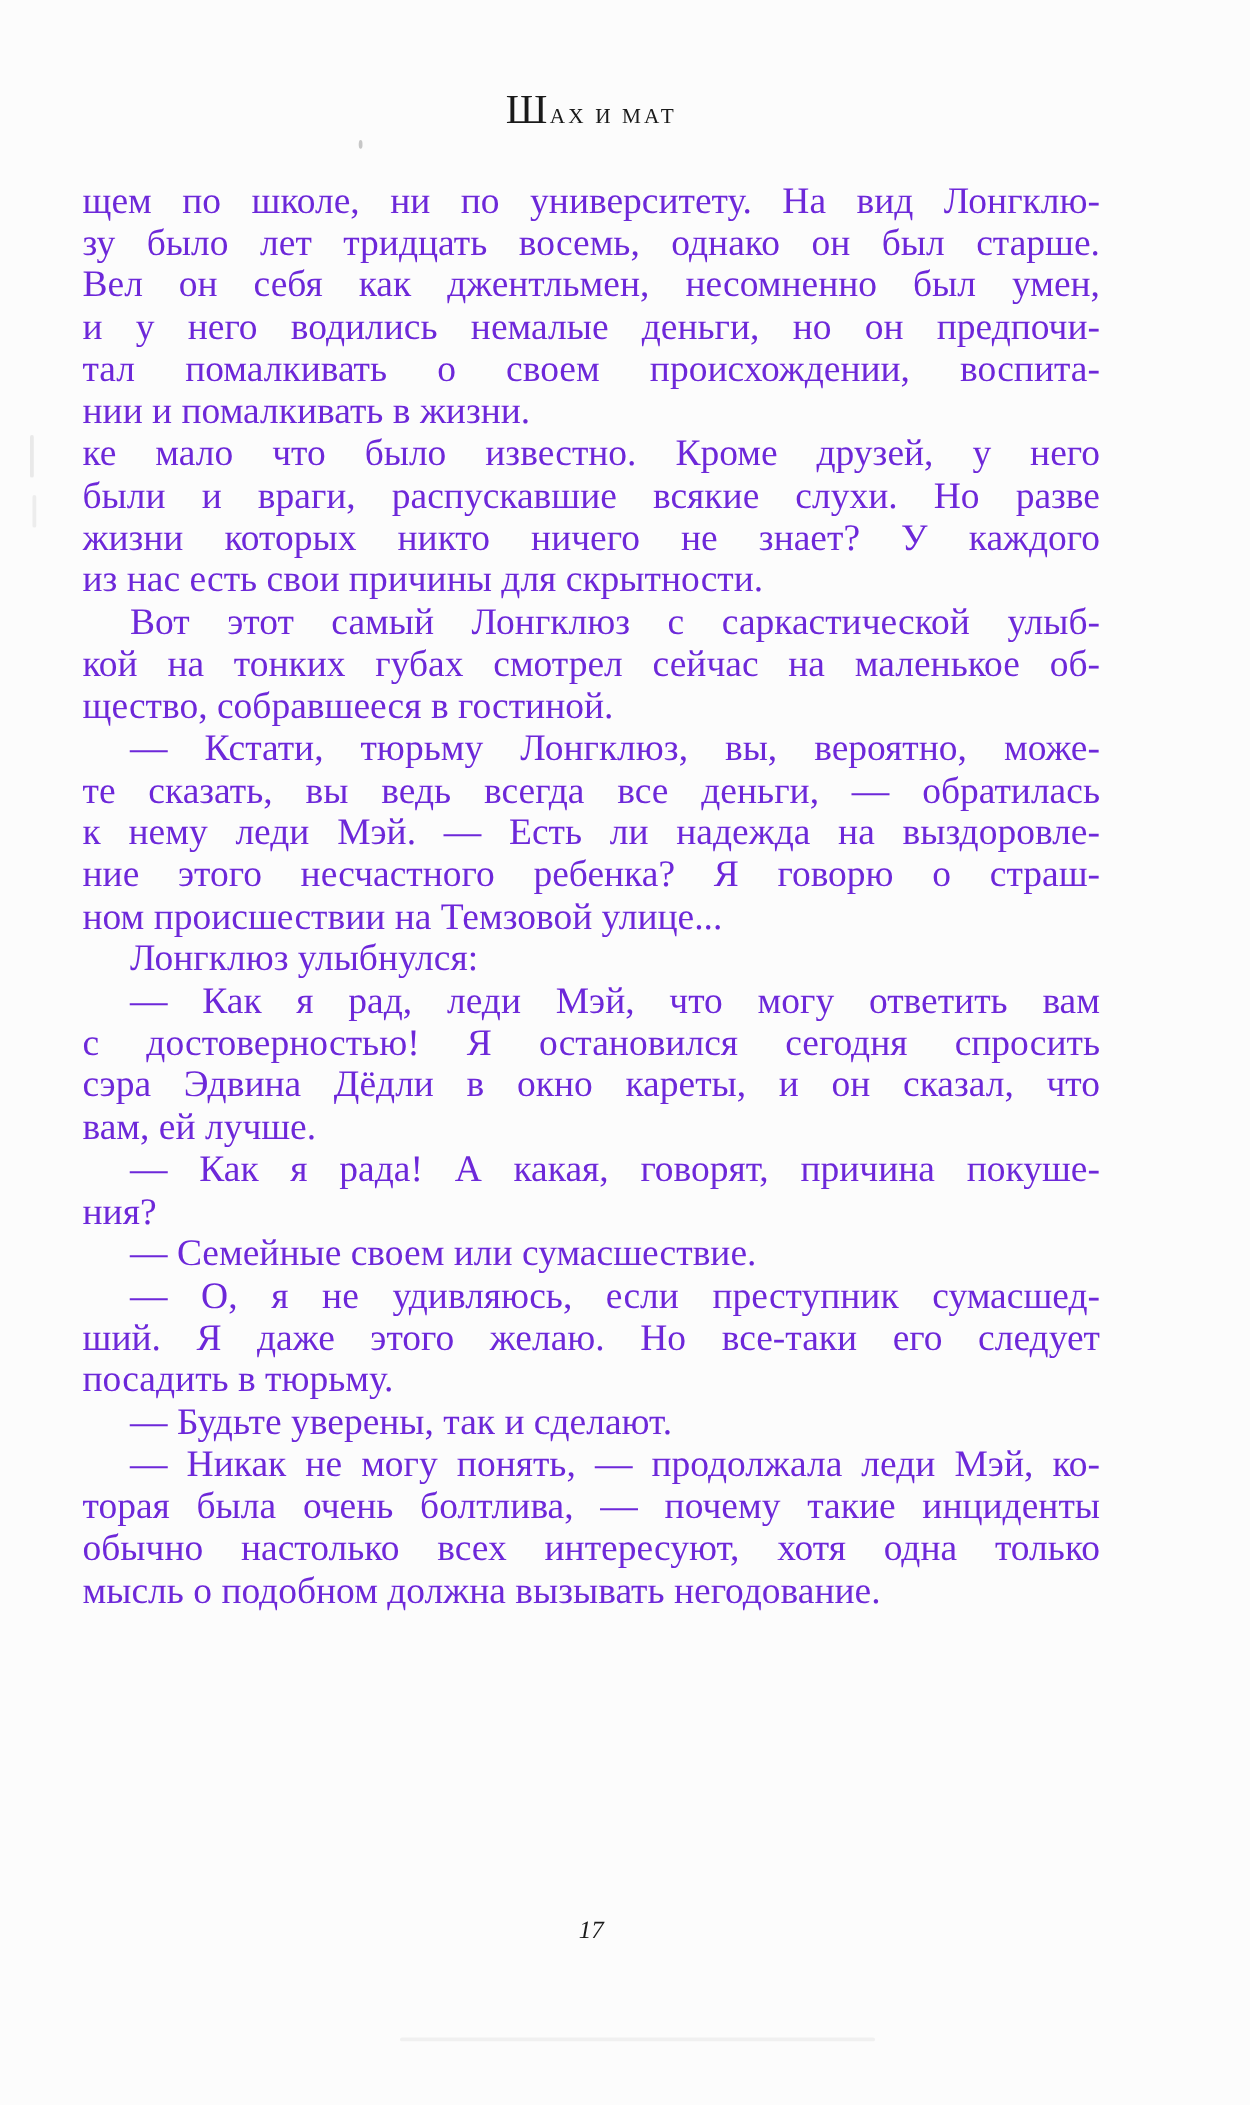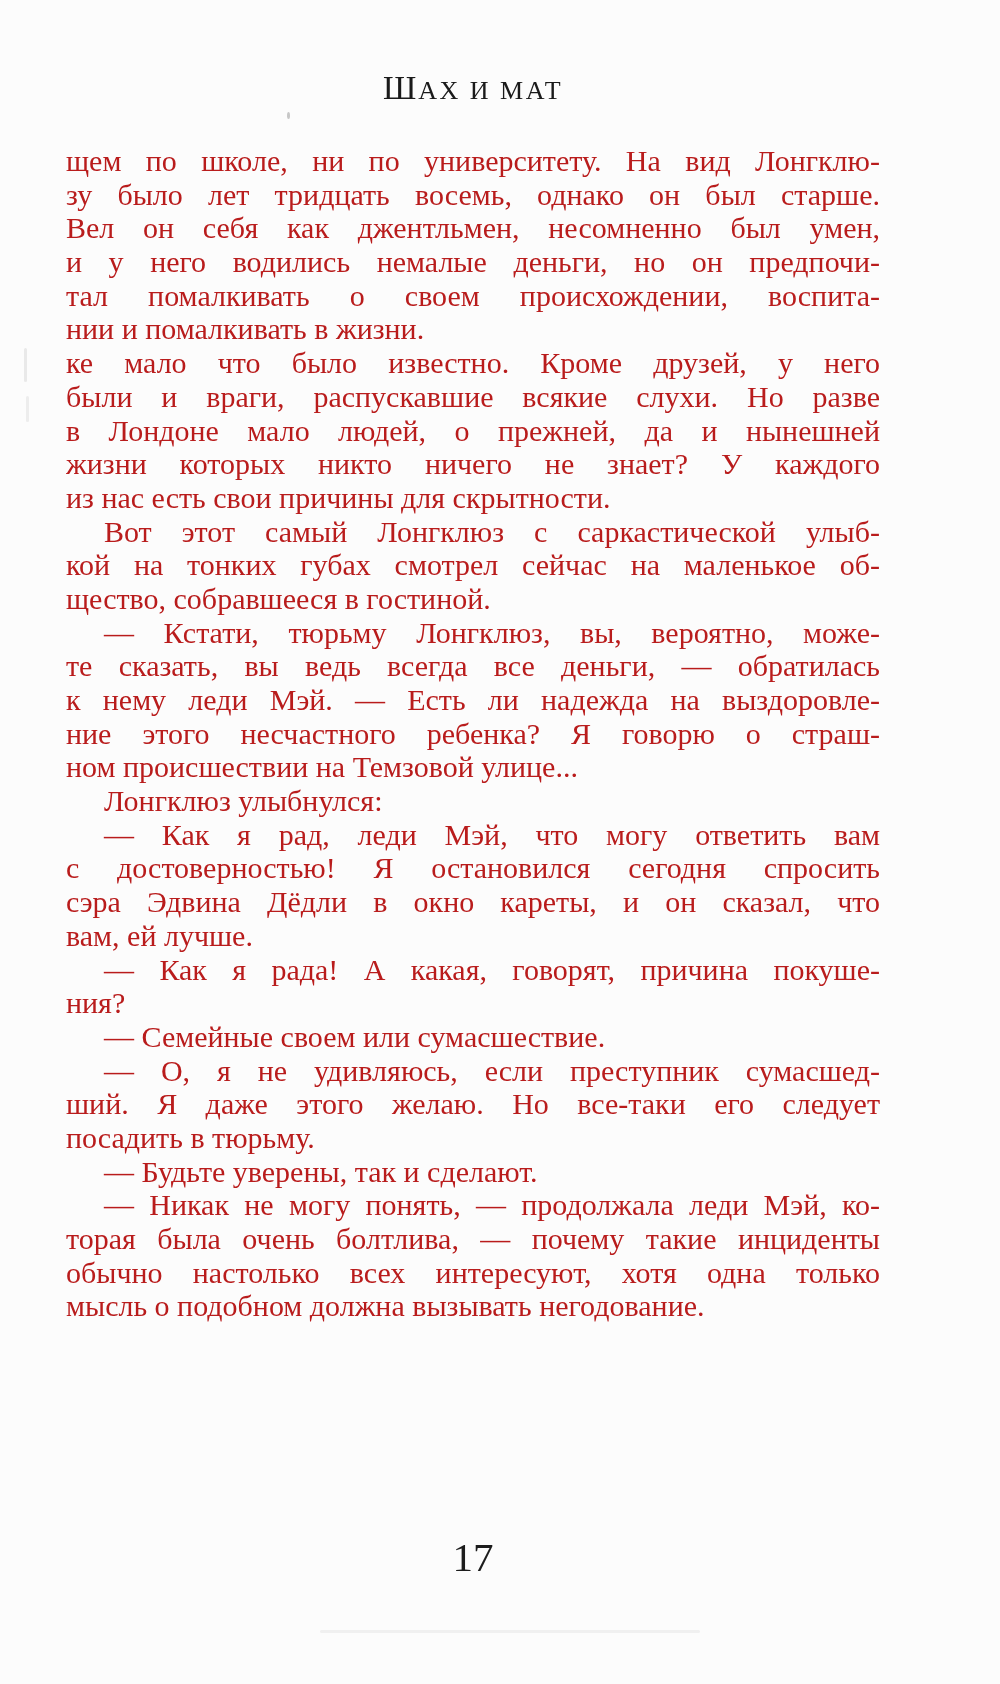--- a/index.html
+++ b/index.html
@@ -23,48 +23,49 @@
     width: 814px;
     text-align: center;
     white-space: nowrap;
     color: #1a1a1a;
   }
   .rh-initial {
     font-size: 33px;
     letter-spacing: 2px;
   }
   .rh-rest {
-    font-size: 26px;
+    font-size: 17px;
     letter-spacing: 2.5px;
   }
   .text-block {
     position: absolute;
     top: 144px;
     left: 66px;
     width: 814px;
   }
   .line {
     height: 33.7px;
     line-height: 33.7px;
     font-size: 30px;
     text-align: justify;
     text-align-last: justify;
     overflow: hidden;
-    color: #b91c1c;
+    color: #6d28d9;
   }
   .line.indent { text-indent: 38px; }
   .line.last { text-align-last: left; }
   .page-number {
     position: absolute;
     top: 1533px;
     left: 66px;
     width: 814px;
     text-align: center;
-    font-size: 41px;
+    font-size: 20px;
     color: #1c1c1c;
+    font-style: italic;
   }
   
   .speck {
     position: absolute;
     background: #9a9a9a;
     border-radius: 50%;
   }
   .speck-1 { left: 287px; top: 112px; width: 3px; height: 7px; opacity: 0.55; }
   .edge-mark {
     position: absolute;
@@ -99,21 +100,20 @@
 
   <div class="text-block">
       <div class="line">щем по школе, ни по университету. На вид Лонгклю-</div>
       <div class="line">зу было лет тридцать восемь, однако он был старше.</div>
       <div class="line">Вел он себя как джентльмен, несомненно был умен,</div>
       <div class="line">и у него водились немалые деньги, но он предпочи-</div>
       <div class="line">тал помалкивать о своем происхождении, воспита-</div>
       <div class="line last">нии и помалкивать в жизни.</div>
       <div class="line">ке мало что было известно. Кроме друзей, у него</div>
       <div class="line">были и враги, распускавшие всякие слухи. Но разве</div>
-      <div class="line">в Лондоне мало людей, о прежней, да и нынешней</div>
       <div class="line">жизни которых никто ничего не знает? У каждого</div>
       <div class="line last">из нас есть свои причины для скрытности.</div>
       <div class="line indent">Вот этот самый Лонгклюз с саркастической улыб-</div>
       <div class="line">кой на тонких губах смотрел сейчас на маленькое об-</div>
       <div class="line last">щество, собравшееся в гостиной.</div>
       <div class="line indent">— Кстати, тюрьму Лонгклюз, вы, вероятно, може-</div>
       <div class="line">те сказать, вы ведь всегда все деньги, — обратилась</div>
       <div class="line">к нему леди Мэй. — Есть ли надежда на выздоровле-</div>
       <div class="line">ние этого несчастного ребенка? Я говорю о страш-</div>
       <div class="line last">ном происшествии на Темзовой улице...</div>

